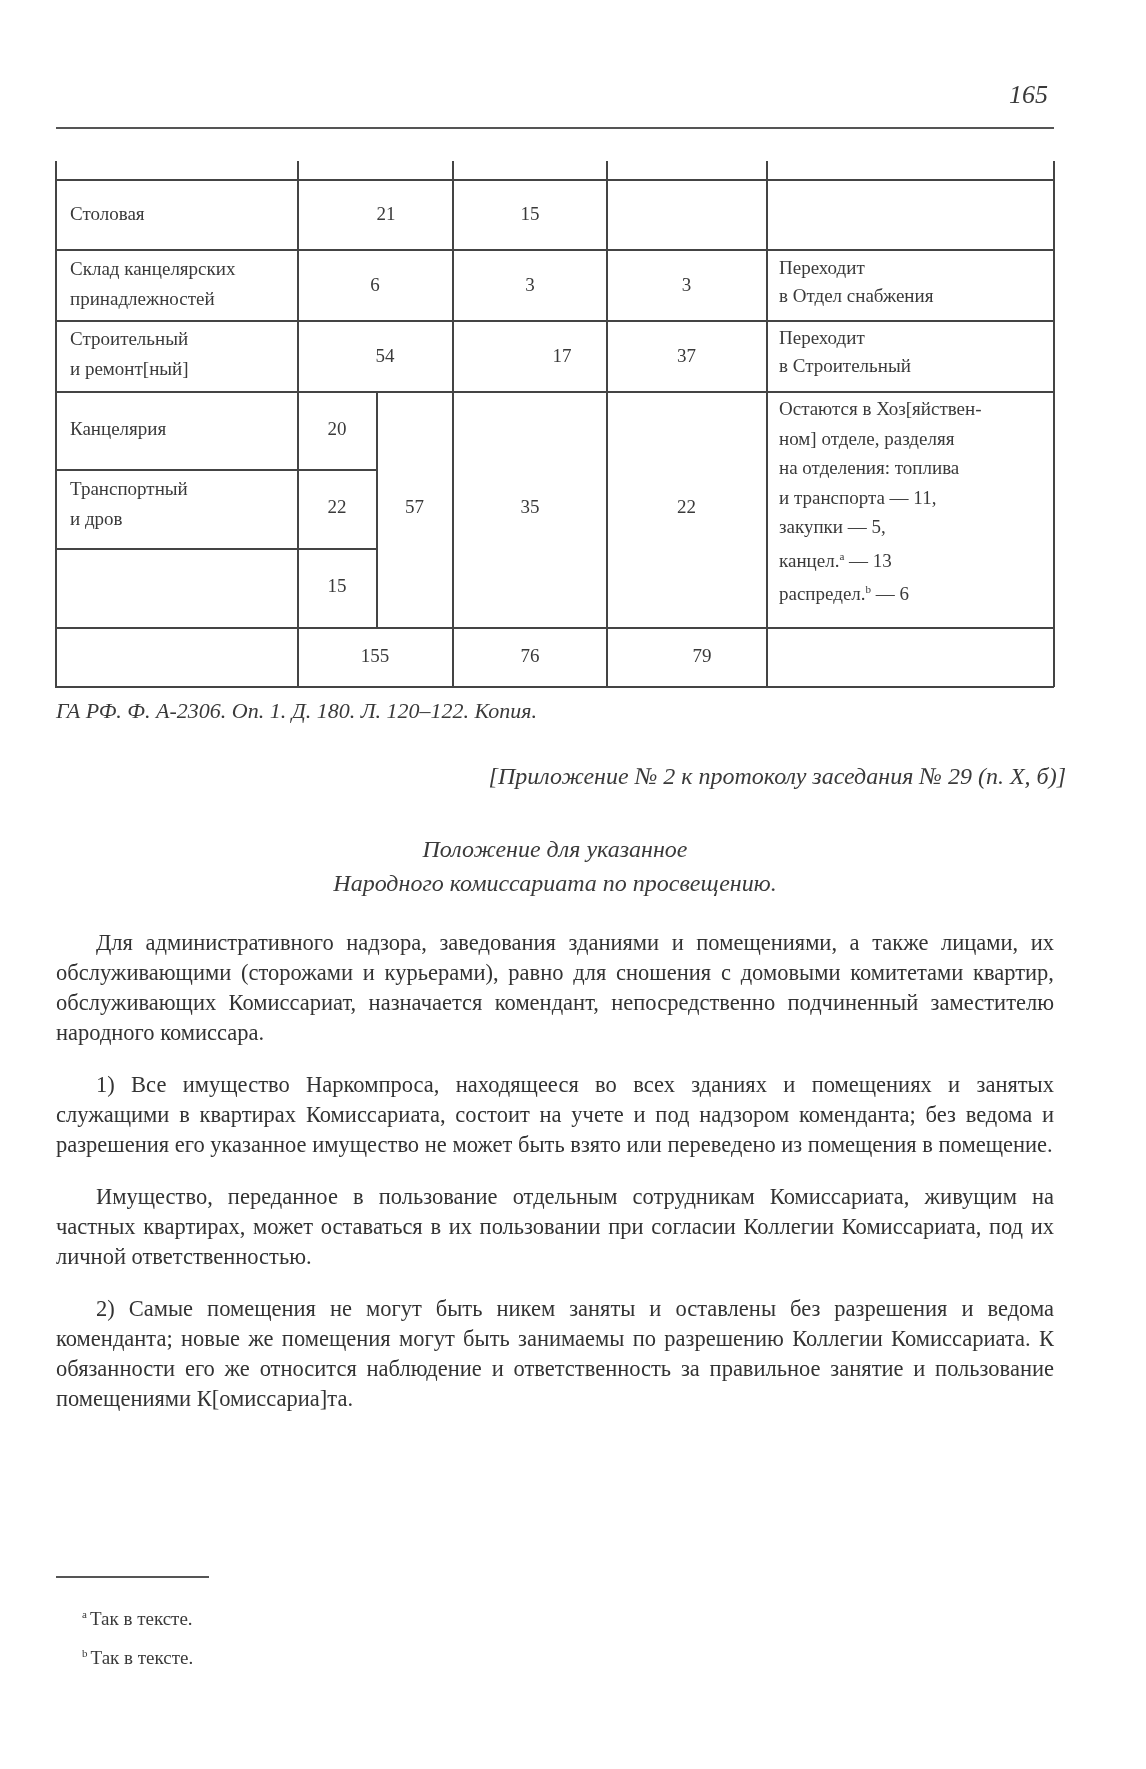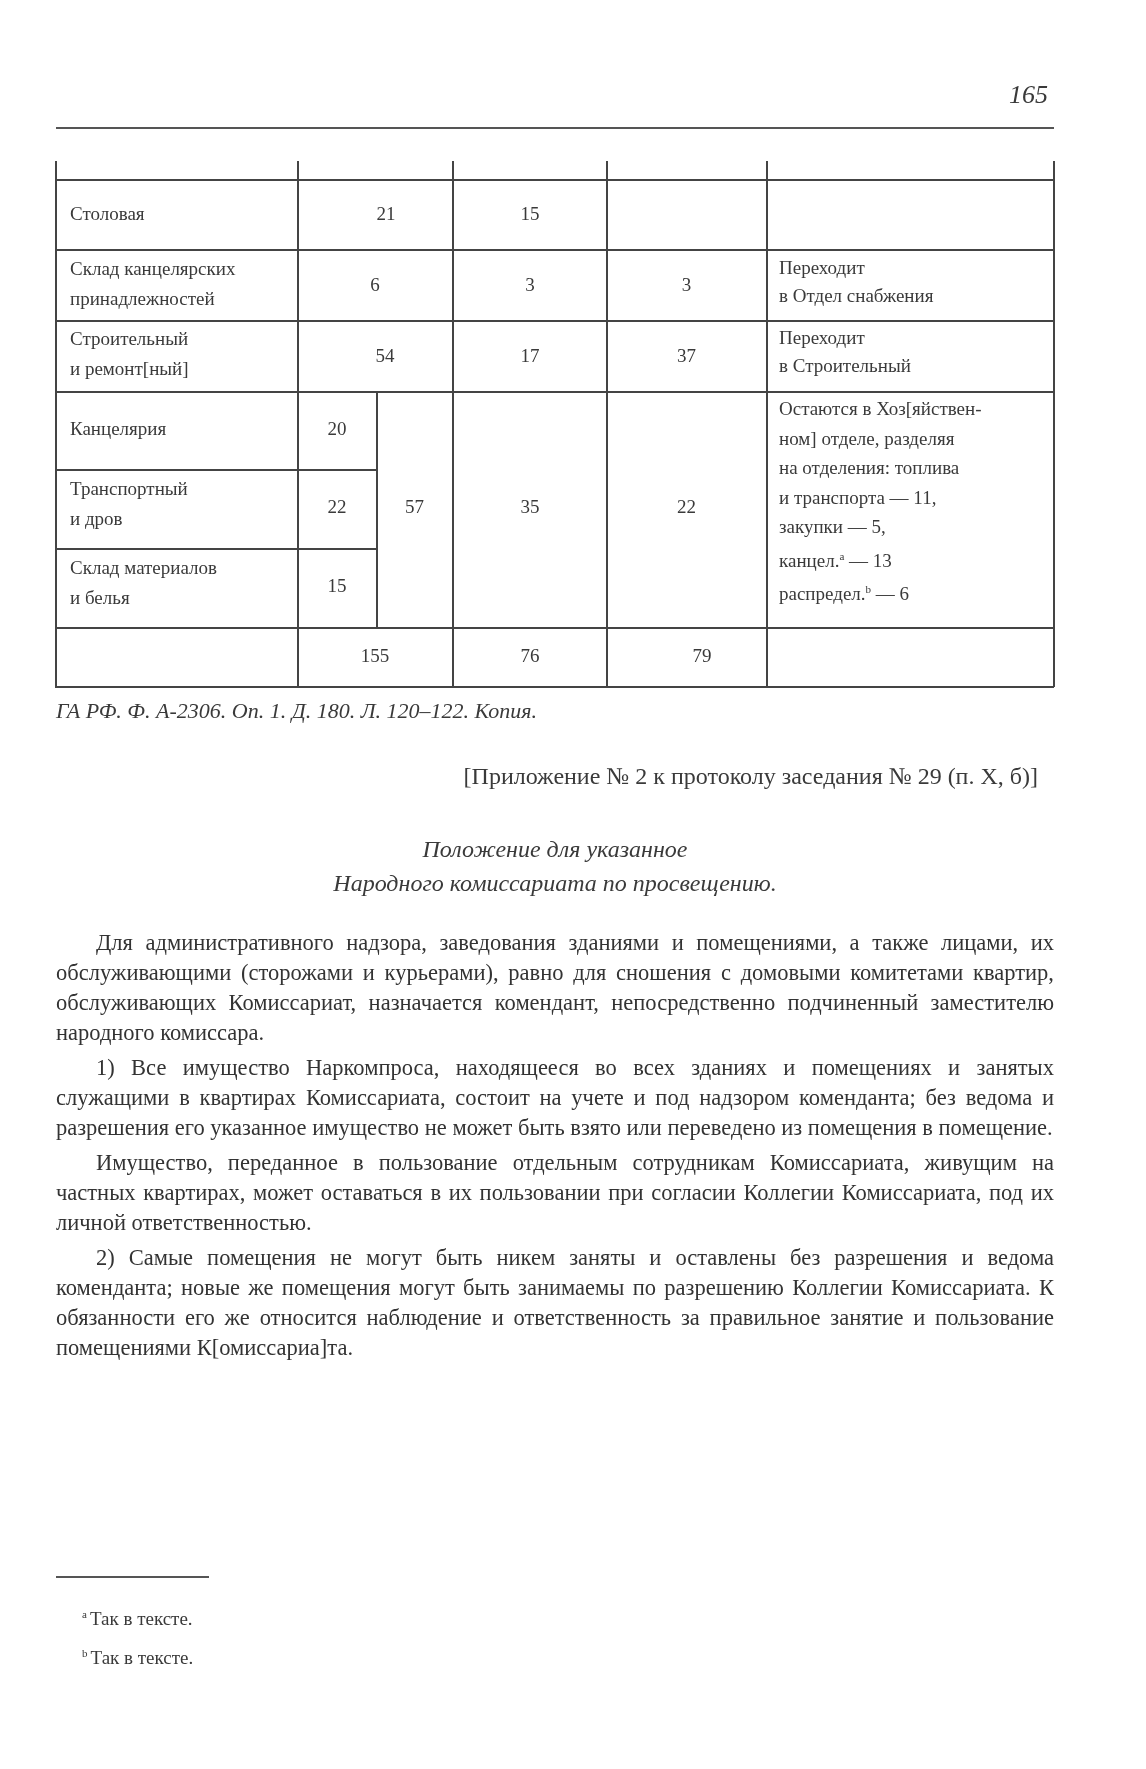--- a/index.html
+++ b/index.html
@@ -22,33 +22,33 @@
     position: absolute; font-size: 19px; line-height: 30px; color: #3a3a3a;
   }
   .cell.num { text-align: center; }
   .cell.txt { text-align: left; }
   sup { font-size: 11px; vertical-align: 7px; }
 
   .source {
     position: absolute; left: 56px; top: 698px; font-size: 22px; font-style: italic; color: #3a3a3a;
   }
   .appendix {
-    position: absolute; left: 40px; top: 763px; width: 998px; text-align: right;
-    font-size: 24px; color: #3a3a3a;
+    position: absolute; left: 68px; top: 763px; width: 998px; text-align: right;
+    font-size: 24px; font-style: italic; color: #3a3a3a;
   }
   .doc-title {
     position: absolute; left: 56px; top: 832px; width: 998px; text-align: center;
     font-size: 24px; font-style: italic; line-height: 34px; color: #3a3a3a;
   }
   .body-text {
     position: absolute; left: 56px; top: 928px; width: 998px;
     font-size: 22.5px; line-height: 30px; text-align: justify; color: #333;
   }
   .body-text p { margin: 0 0 0 0; text-indent: 40px; }
-  .body-text p.gap { margin-top: 5px; }
+  .body-text p.gap { margin-top: 22px; }
   .fn-rule { position: absolute; left: 56px; top: 1576px; width: 153px; height: 1.5px; background: #555; }
   .footnotes {
     position: absolute; left: 82px; top: 1597px; font-size: 19px; line-height: 34px; color: #3a3a3a;
   }
   .footnotes div sup { font-size: 11px; vertical-align: 7px; margin-right: 3px; }
 </style>
 </head>
 <body>
 
 <div class="page-number">165</div>
@@ -87,40 +87,36 @@
   <div class="cell txt" style="left:779px; top:254px; line-height:28px;">
     <div>Переходит</div>
     <div>в Отдел снабжения</div>
   </div>
 
   <div class="cell txt" style="left:70px; top:324px;">
     <div>Строительный</div>
     <div>и ремонт[ный]</div>
   </div>
   <div class="cell num" style="left:298px; top:341px; width:174px;">54</div>
-  <div class="cell num" style="left:453px; top:341px; width:154px;">17</div>
+  <div class="cell num" style="left:453px; top:341px; width:154px;padding-left:32px;">17</div>
   <div class="cell num" style="left:607px; top:341px; width:159px;">37</div>
   <div class="cell txt" style="left:779px; top:324px; line-height:28px;">
     <div>Переходит</div>
     <div>в Строительный</div>
   </div>
 
   <div class="cell txt" style="left:70px; top:414px;">Канцелярия</div>
   <div class="cell num" style="left:298px; top:414px; width:78px;">20</div>
 
   <div class="cell txt" style="left:70px; top:474px;">
     <div>Транспортный</div>
     <div>и дров</div>
   </div>
   <div class="cell num" style="left:298px; top:492px; width:78px;">22</div>
 
-  <div class="cell txt" style="left:70px; top:553px;">
-    <div>Склад материалов</div>
-    <div>и белья</div>
-  </div>
   <div class="cell num" style="left:298px; top:571px; width:78px;">15</div>
 
   <div class="cell num" style="left:377px; top:492px; width:75px;">57</div>
   <div class="cell num" style="left:453px; top:492px; width:154px;">35</div>
   <div class="cell num" style="left:607px; top:492px; width:159px;">22</div>
   <div class="cell txt" style="left:779px; top:394px; line-height:29.5px;">
     <div>Остаются в Хоз[яйствен-</div>
     <div>ном] отделе, разделяя</div>
     <div>на отделения: топлива</div>
     <div>и транспорта — 11,</div>

